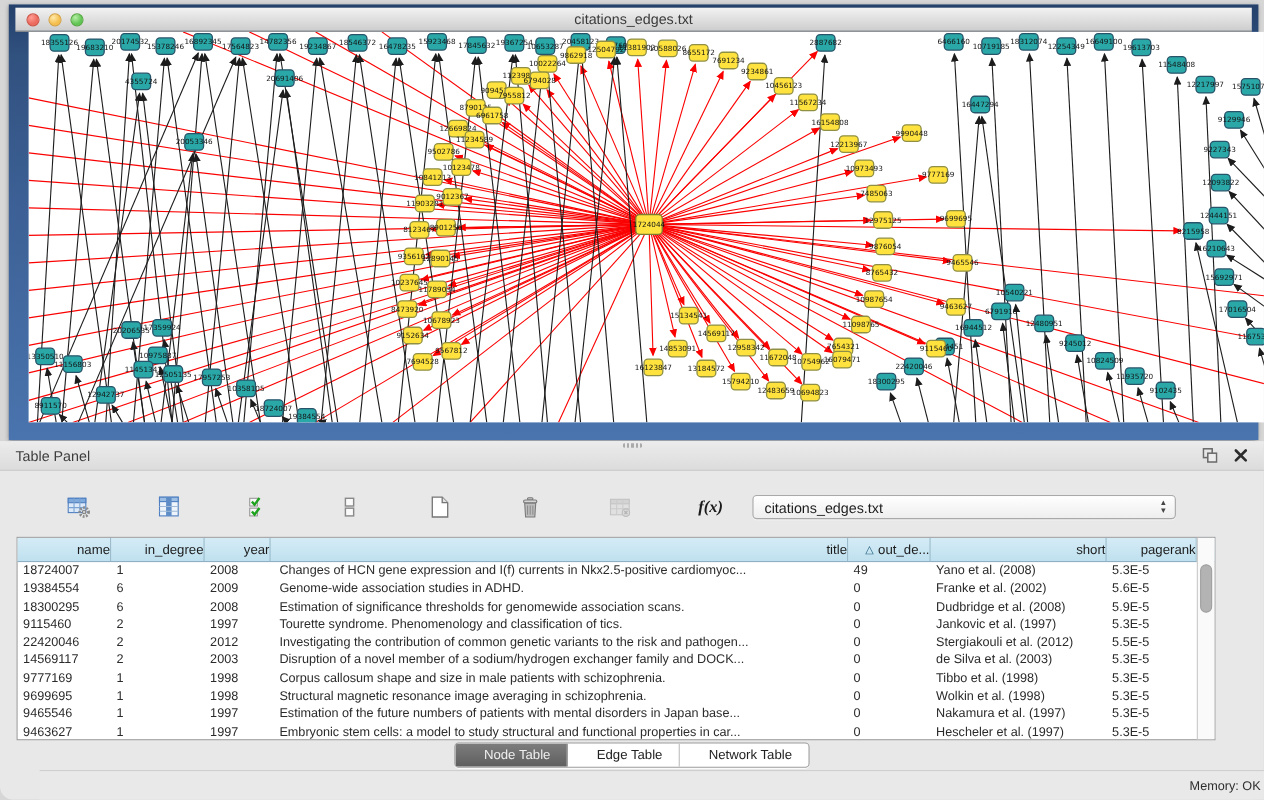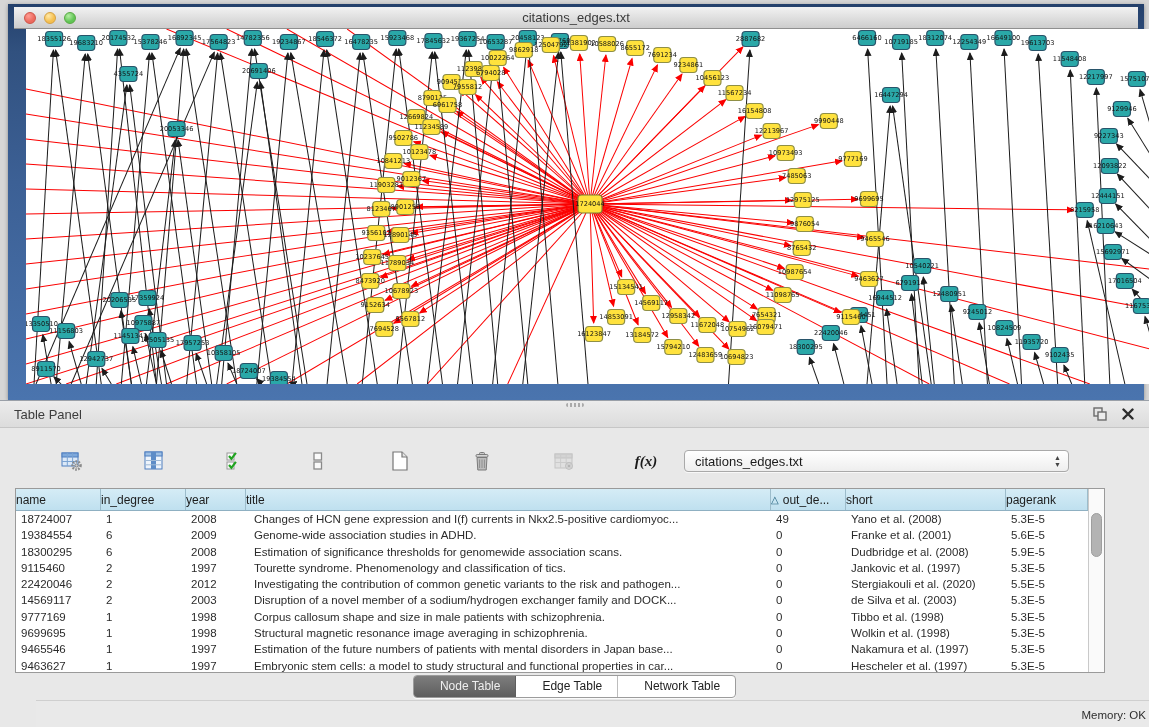--- a/index.html
+++ b/index.html
@@ -17,21 +17,21 @@
   .tl { width:12px; height:12px; border-radius:50%; display:inline-block; }
   .tl.red    { background:radial-gradient(circle at 35% 30%, #ff9d94, #ec6a5e 60%); border:1px solid #ce5347; }
   .tl.yellow { background:radial-gradient(circle at 35% 30%, #ffe9a8, #f5bf4f 60%); border:1px solid #d6a243; }
   .tl.green  { background:radial-gradient(circle at 35% 30%, #b5eea4, #61c555 60%); border:1px solid #58a942; }
   .wtitle { flex:1; text-align:center; font-size:13px; color:#3a3a3a; }
   .canvas { position:relative; width:1124px; height:355px; background:#ffffff; overflow:hidden;margin-left:12px; }
   .canvas svg { display:block; width:100%; height:100%; }
 
   
   .table-panel { position:absolute; left:0; top:400px; width:1149px; height:327px;
-    background:#e8e8e8; border-top:1px solid #9aa0a8; }
+    background:#e8e8e8; border-top:1px solid #9aa0a8;border-radius:12px; }
   .panel-header { position:absolute; left:0; top:0; width:100%; height:27px;
     background:linear-gradient(180deg,#ececec,#dcdcdc); border-bottom:1px solid #c6c6c6;
     display:flex; align-items:center; padding:0 12px 0 14px; }
   .panel-header .ph-title { font-size:13px; color:#3c3c3c; }
   .panel-header .spacer { flex:1; }
   .ph-btn { width:18px; height:18px; display:flex; align-items:center; justify-content:center; margin-left:10px; }
   .drag-grip { position:absolute; left:50%; top:2px; width:18px; height:4px; margin-left:-9px;
     background:repeating-linear-gradient(90deg,#aaa 0 2px,transparent 2px 4px); border-radius:2px; }
 
   .toolbar { position:absolute; left:14px; top:44px; height:32px; display:flex; align-items:center; gap:10px; }
@@ -41,21 +41,21 @@
     border-radius:4px; background:linear-gradient(180deg,#ffffff,#eeeeee);
     display:flex; align-items:center; padding:0 22px 0 10px; box-shadow:0 1px 0 rgba(255,255,255,.7); }
   .selectbox .val { font-size:13px; color:#1c1c1c; }
   .selectbox .stepper { position:absolute; right:7px; top:3px; font-size:7px; line-height:7px; color:#444;
     display:flex; flex-direction:column; align-items:center; }
 
   .table-wrap { position:absolute; left:15px; top:87px; width:1090px; height:185px;
     background:#fff; border:1px solid #9a9a9a; }
   .thead { display:grid; grid-template-columns:85px 85px 60px 525px 75px 160px 82px; height:22px;
     background:linear-gradient(180deg,#d5ecf6,#bfe0ef); border-bottom:1px solid #8fb0c2; }
-  .thcell { font-size:12px; color:#1c1c1c; display:flex; align-items:center; justify-content:flex-start;
+  .thcell { font-size:12px; color:#1c1c1c; display:flex; align-items:center; justify-content:flex-end;
     border-right:1px solid #9cbccb; overflow:hidden; white-space:nowrap; }
   .thcell .sort { font-size:10px; margin-right:4px; color:#23607e; }
   .tbody { height:163px; overflow:hidden; }
   .trow { display:grid; grid-template-columns:85px 85px 60px 525px 75px 160px 82px; height:16.3px; }
   .cell { font-size:11.5px; color:#2b2b2b; line-height:16.3px; padding-left:5px;
     overflow:hidden; white-space:nowrap; }
   .cell.c3 { padding-left:8px; }
   .vscroll { position:absolute; right:0; top:0; width:16px; height:183px; background:#fafafa;
     border-left:1px solid #c9c9c9; }
   .vthumb { position:absolute; left:2px; top:24px; width:11px; height:44px; background:#b3b3b3;
@@ -910,21 +910,21 @@
             <div class="cell c4">49</div>
             <div class="cell c5">Yano et al. (2008)</div>
             <div class="cell c6">5.3E-5</div>
           </div>
           <div class="trow">
             <div class="cell c0">19384554</div>
             <div class="cell c1">6</div>
             <div class="cell c2">2009</div>
             <div class="cell c3">Genome-wide association studies in ADHD.</div>
             <div class="cell c4">0</div>
-            <div class="cell c5">Franke et al. (2001)</div>
+            <div class="cell c5">Franke et al. (2002)</div>
             <div class="cell c6">5.6E-5</div>
           </div>
           <div class="trow">
             <div class="cell c0">18300295</div>
             <div class="cell c1">6</div>
             <div class="cell c2">2008</div>
             <div class="cell c3">Estimation of significance thresholds for genomewide association scans.</div>
             <div class="cell c4">0</div>
             <div class="cell c5">Dudbridge et al. (2008)</div>
             <div class="cell c6">5.9E-5</div>
@@ -937,21 +937,21 @@
             <div class="cell c4">0</div>
             <div class="cell c5">Jankovic et al. (1997)</div>
             <div class="cell c6">5.3E-5</div>
           </div>
           <div class="trow">
             <div class="cell c0">22420046</div>
             <div class="cell c1">2</div>
             <div class="cell c2">2012</div>
             <div class="cell c3">Investigating the contribution of common genetic variants to the risk and pathogen...</div>
             <div class="cell c4">0</div>
-            <div class="cell c5">Stergiakouli et al. (2020)</div>
+            <div class="cell c5">Stergiakouli et al. (2012)</div>
             <div class="cell c6">5.5E-5</div>
           </div>
           <div class="trow">
             <div class="cell c0">14569117</div>
             <div class="cell c1">2</div>
             <div class="cell c2">2003</div>
             <div class="cell c3">Disruption of a novel member of a sodium/hydrogen exchanger family and DOCK...</div>
             <div class="cell c4">0</div>
             <div class="cell c5">de Silva et al. (2003)</div>
             <div class="cell c6">5.3E-5</div>

